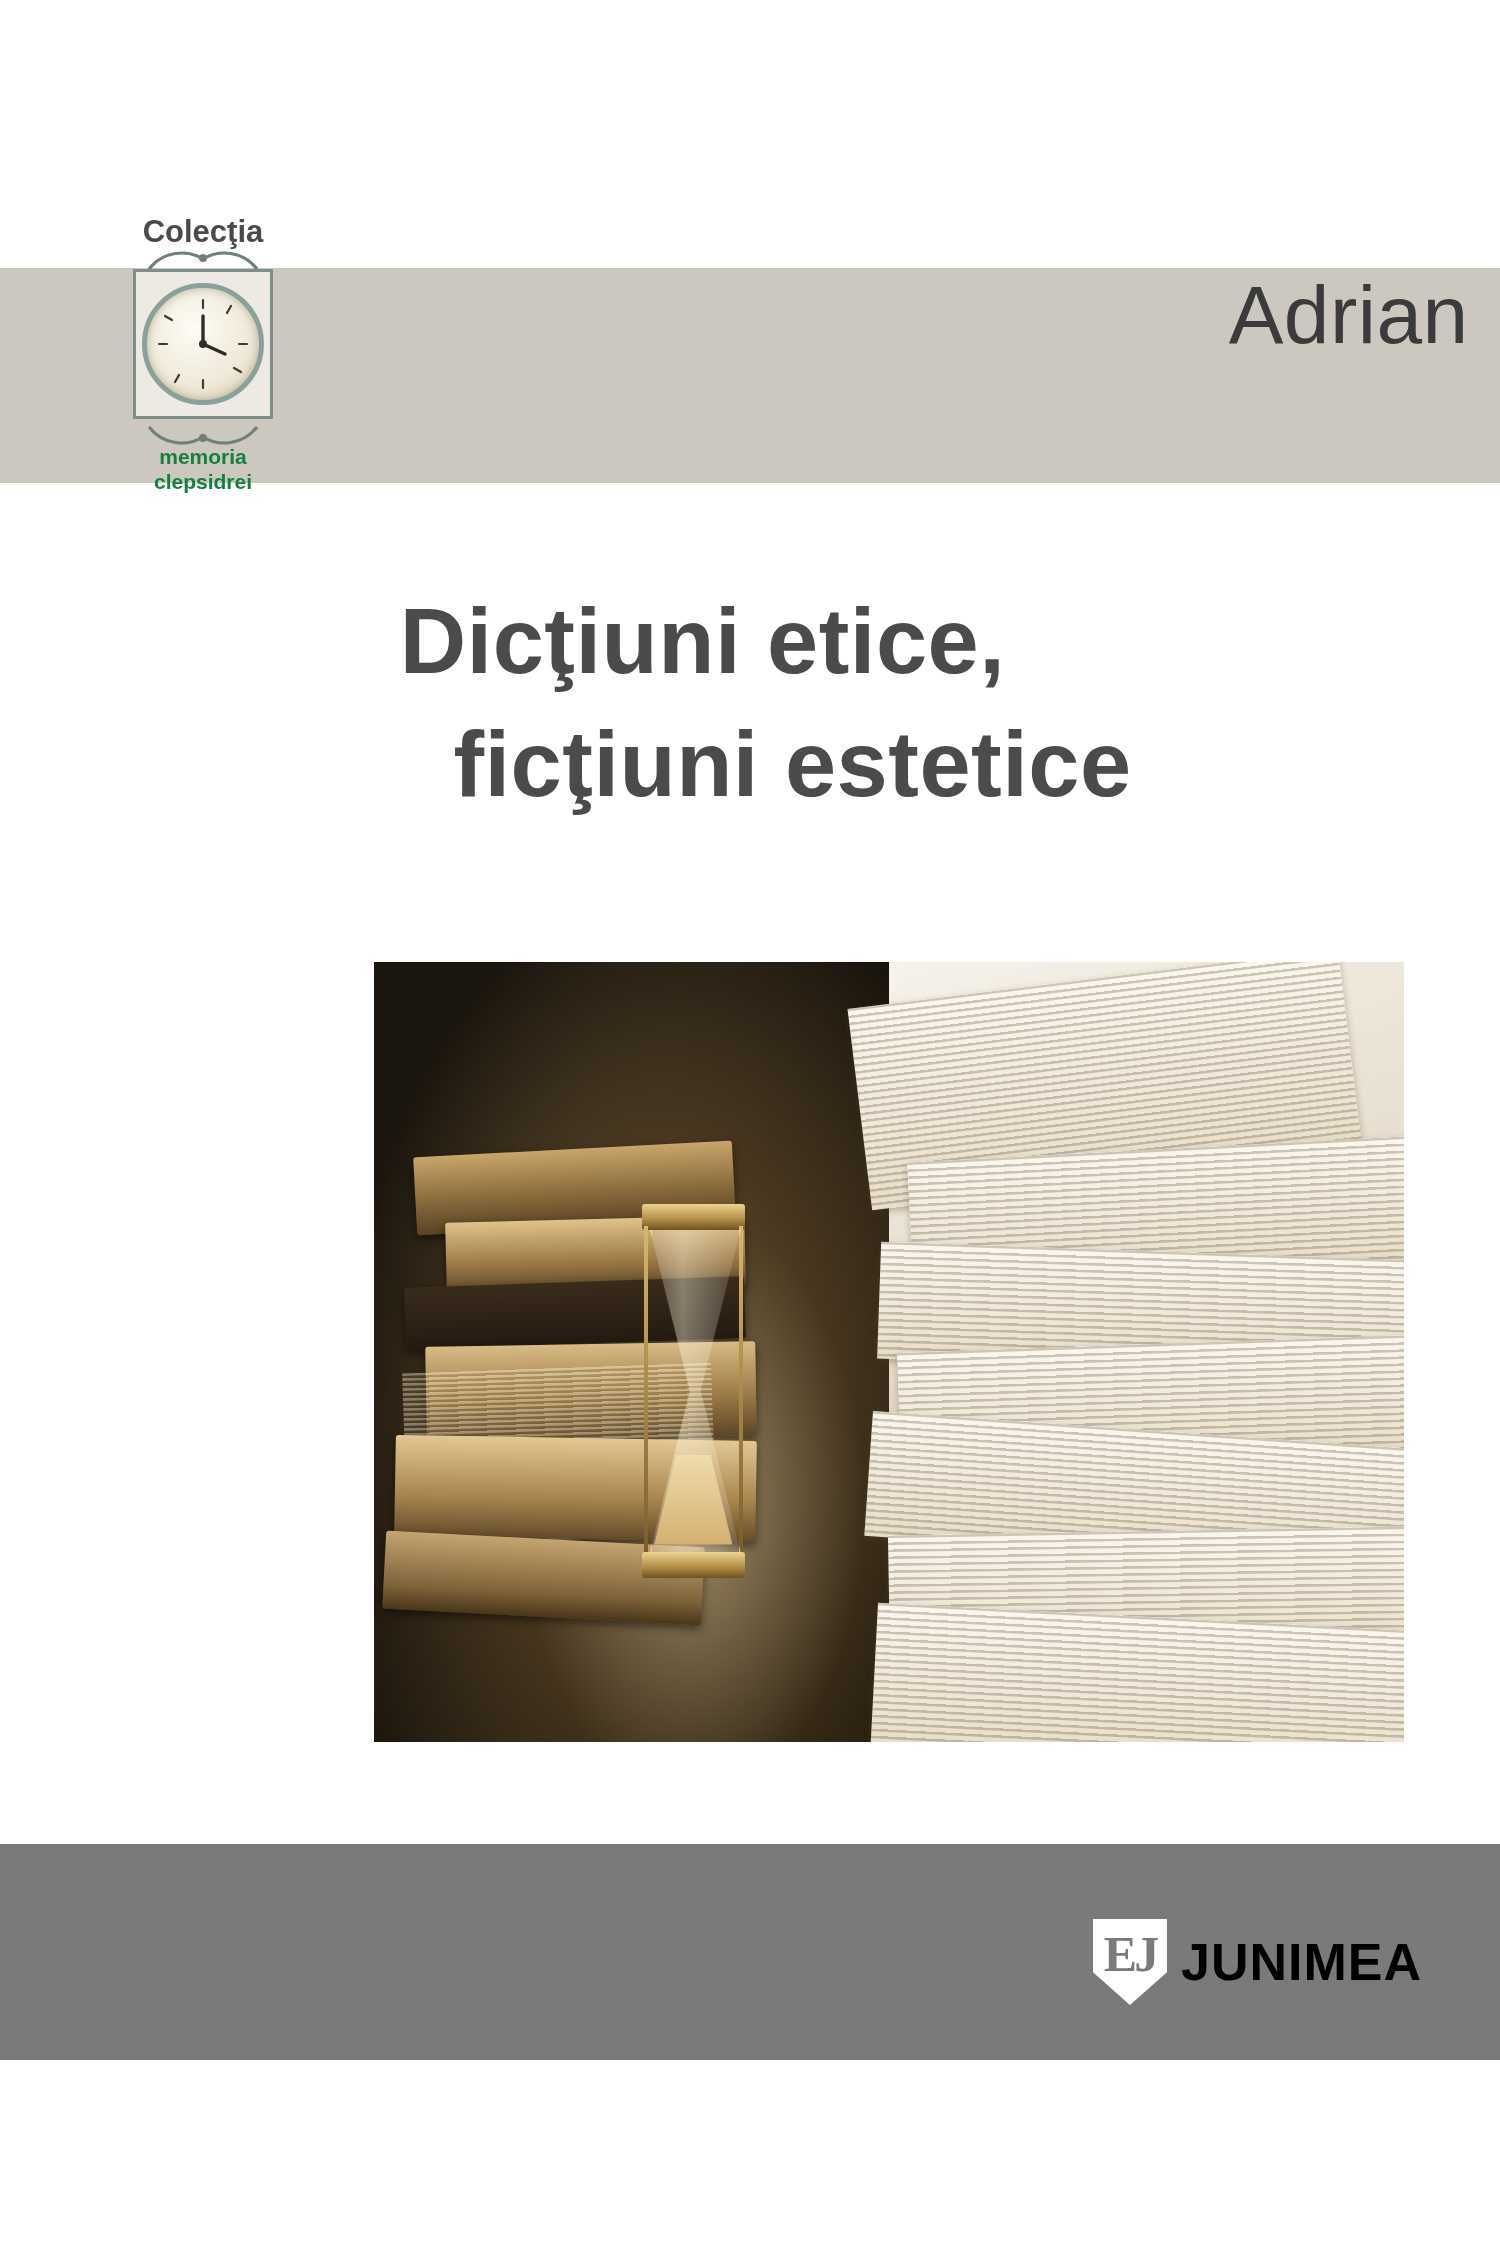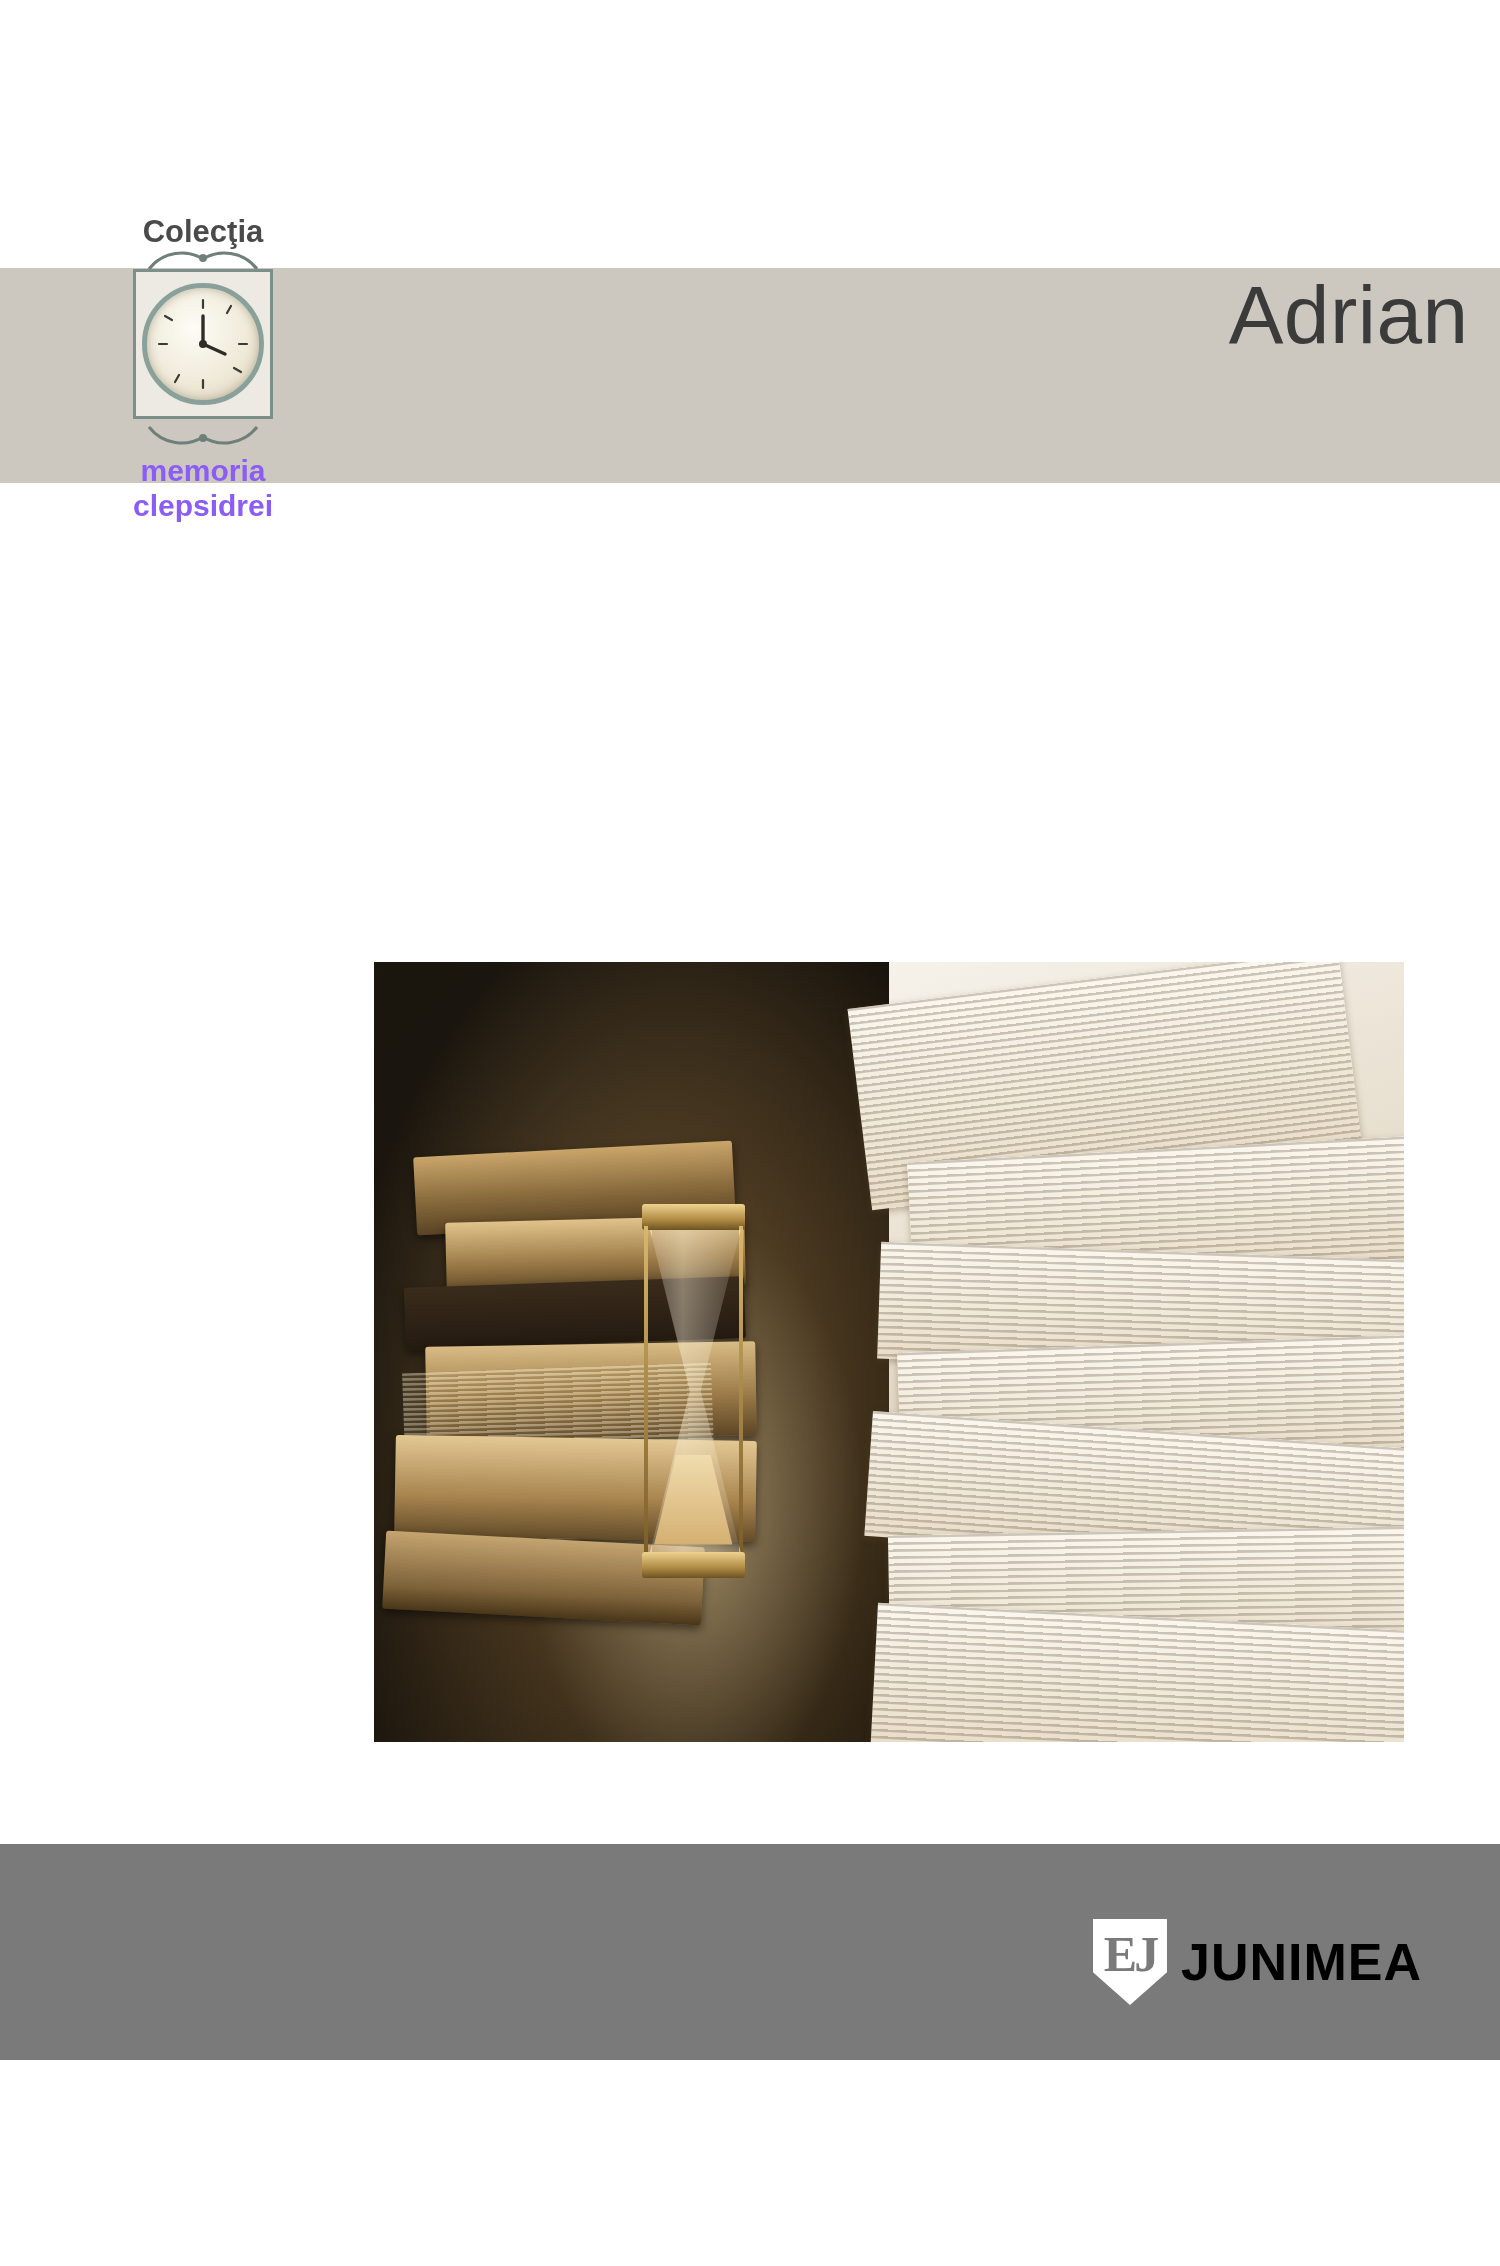--- a/index.html
+++ b/index.html
@@ -96,24 +96,24 @@
     top: 50%;
     transform: translate(-50%, -50%);
     width: 112px;
     height: 112px;
     border-radius: 50%;
     background: radial-gradient(circle at 42% 36%, #fdfcf6 0%, #efe9d8 58%, #d8cfb8 100%);
     border: 5px solid #8aa09a;
     box-shadow: inset 0 0 10px rgba(120,110,80,.45);
   }
   .collection-bottom {
-    margin-top: 18px;
-    font-size: 30px;
-    font-weight: bold;
-    color: #8b5cf6;
+    margin-top: 10px;
+    font-size: 21px;
+    font-weight: bold;
+    color: #15803d;
     line-height: 1.18;
   }
 
   
   .title-block {
     position: absolute;
     left: 0;
     top: 590px;
     width: 1405px;
     text-align: center;
@@ -332,20 +332,24 @@
         <circle cx="60" cy="15" r="4" fill="#6f7f7a"></circle>
       </svg>
     </div>
 
     <div class="collection-bottom">
       <div>memoria</div>
       <div>clepsidrei</div>
     </div>
   </div>
 
+  <div class="title-block">
+    <div class="title-line1">Dicţiuni etice,</div>
+    <div class="title-line2">ficţiuni estetice</div>
+  </div>
 
   <div class="photo">
     <div class="half-left">
       <div class="book b1"></div>
       <div class="book b2"></div>
       <div class="book b3"></div>
       <div class="book b4"></div>
       <div class="pages"></div>
       <div class="book b5"></div>
       <div class="book b6"></div>

